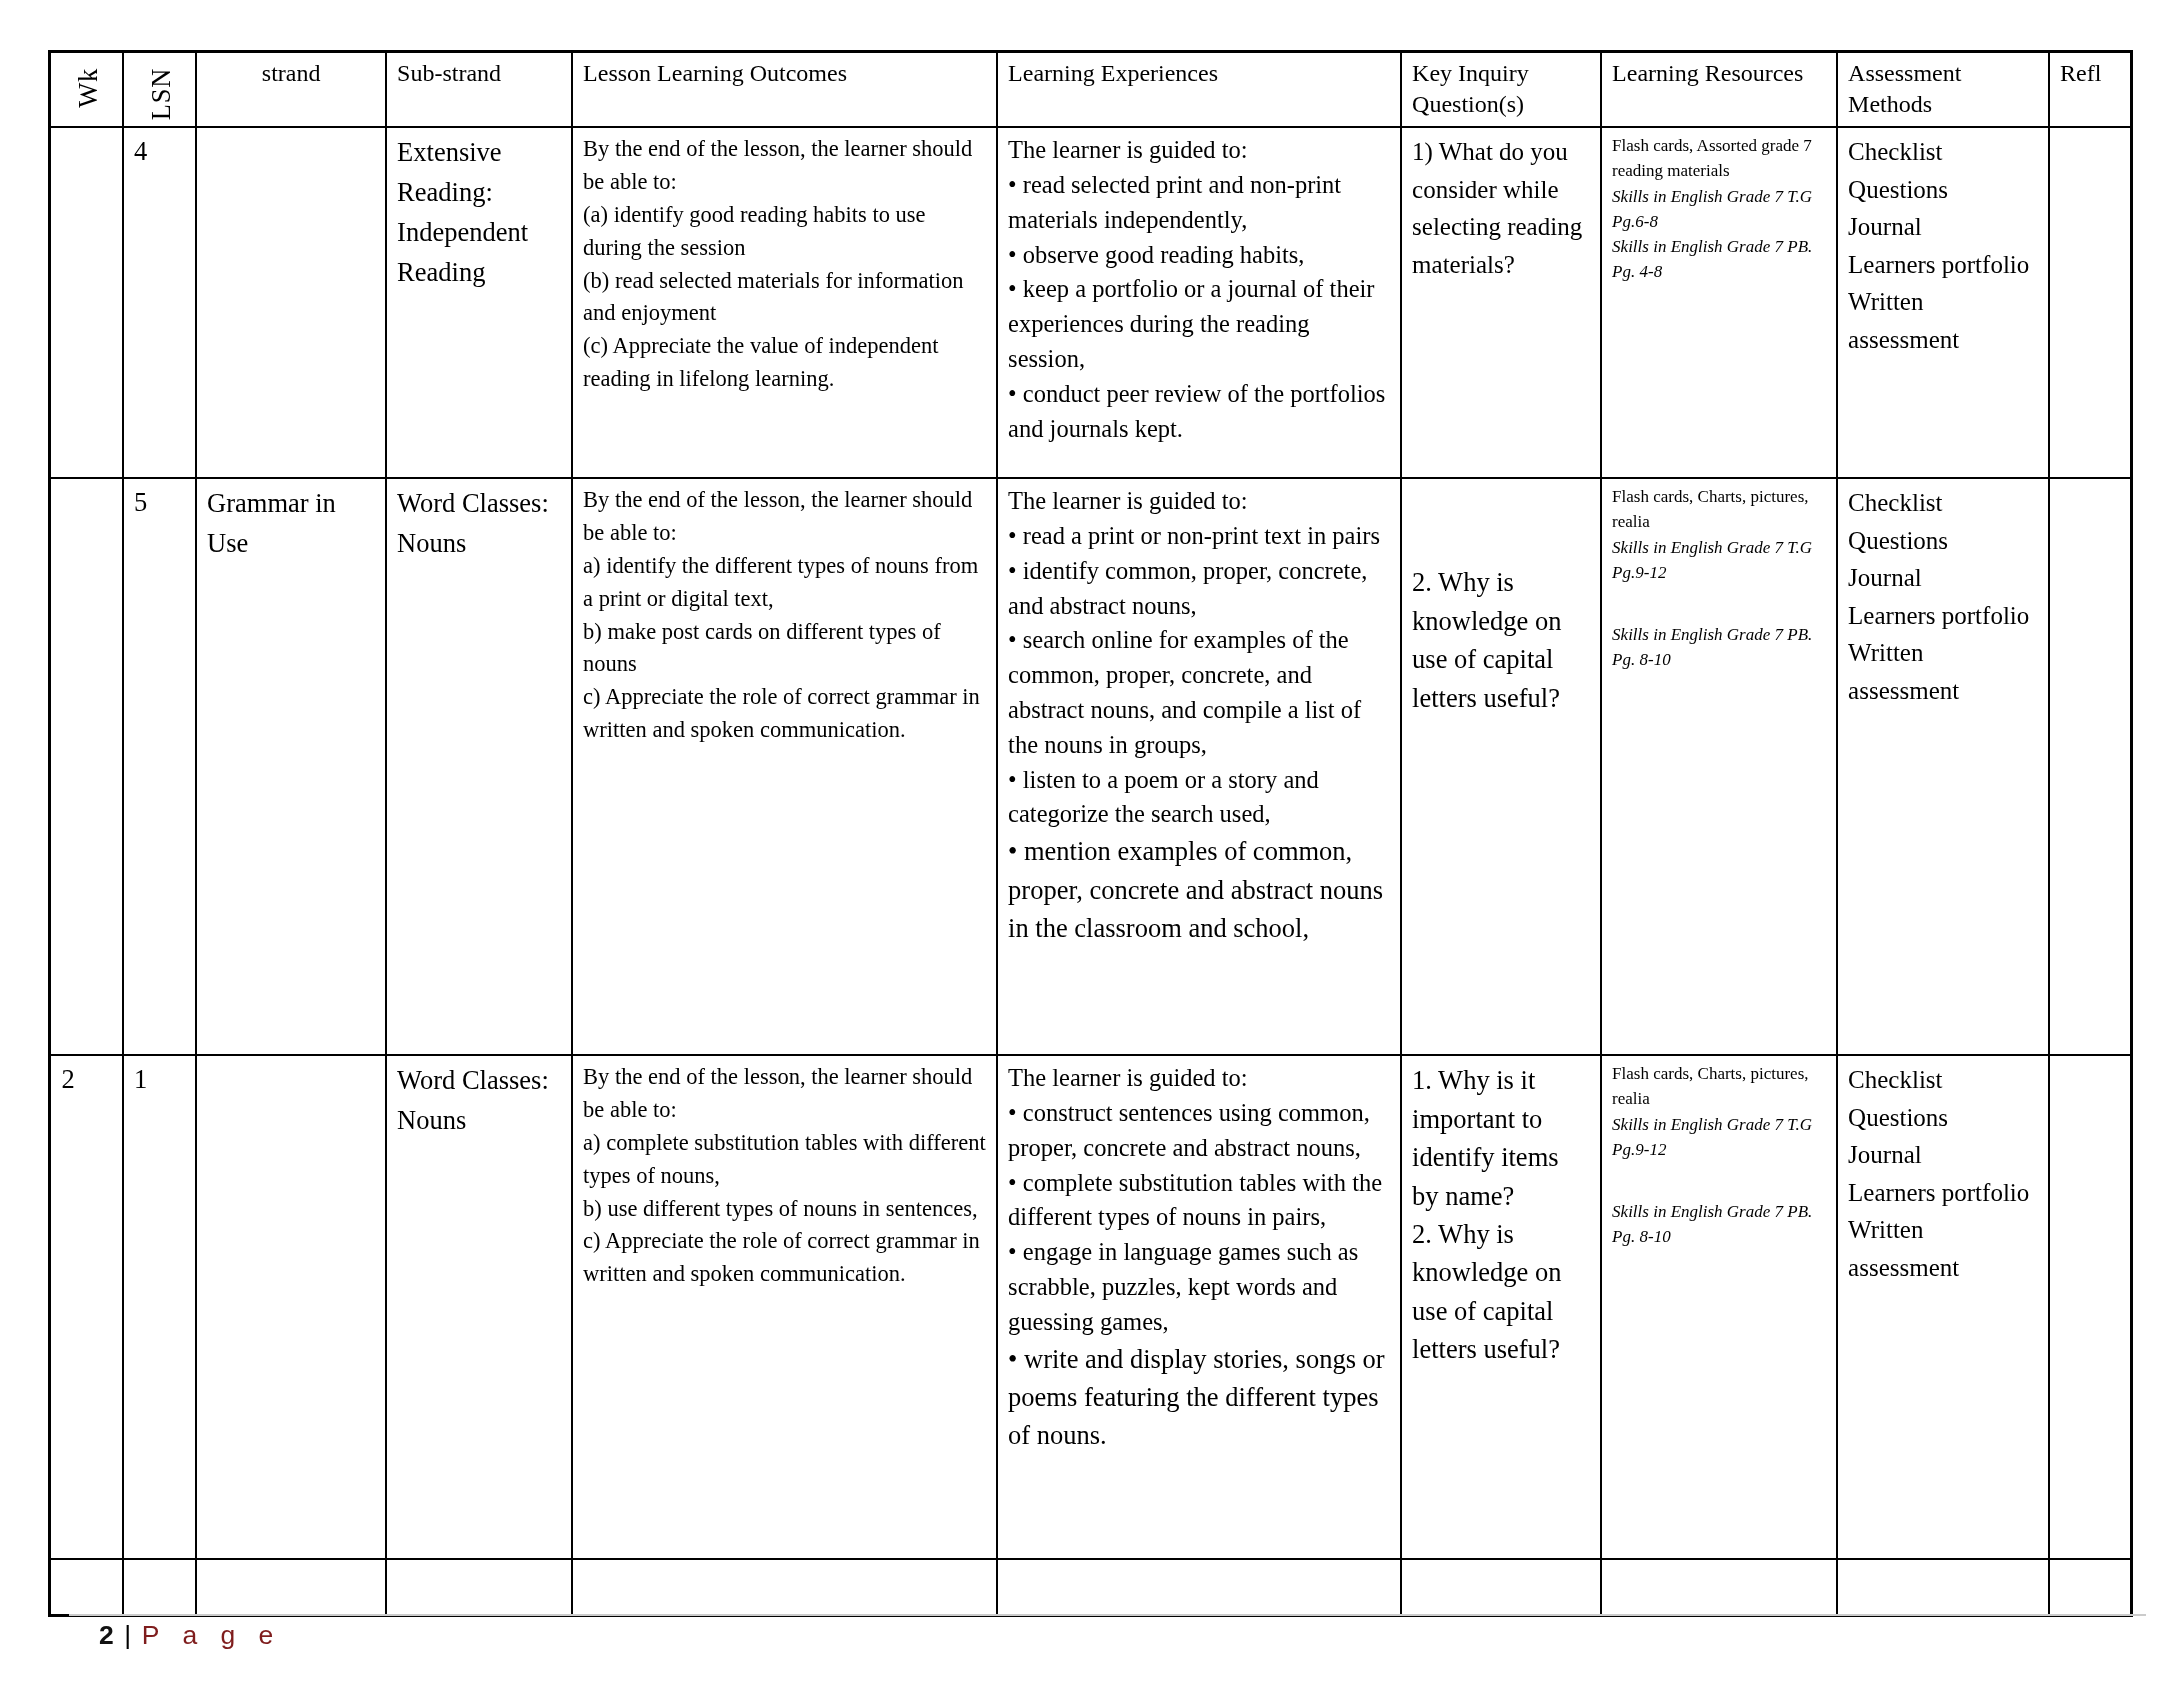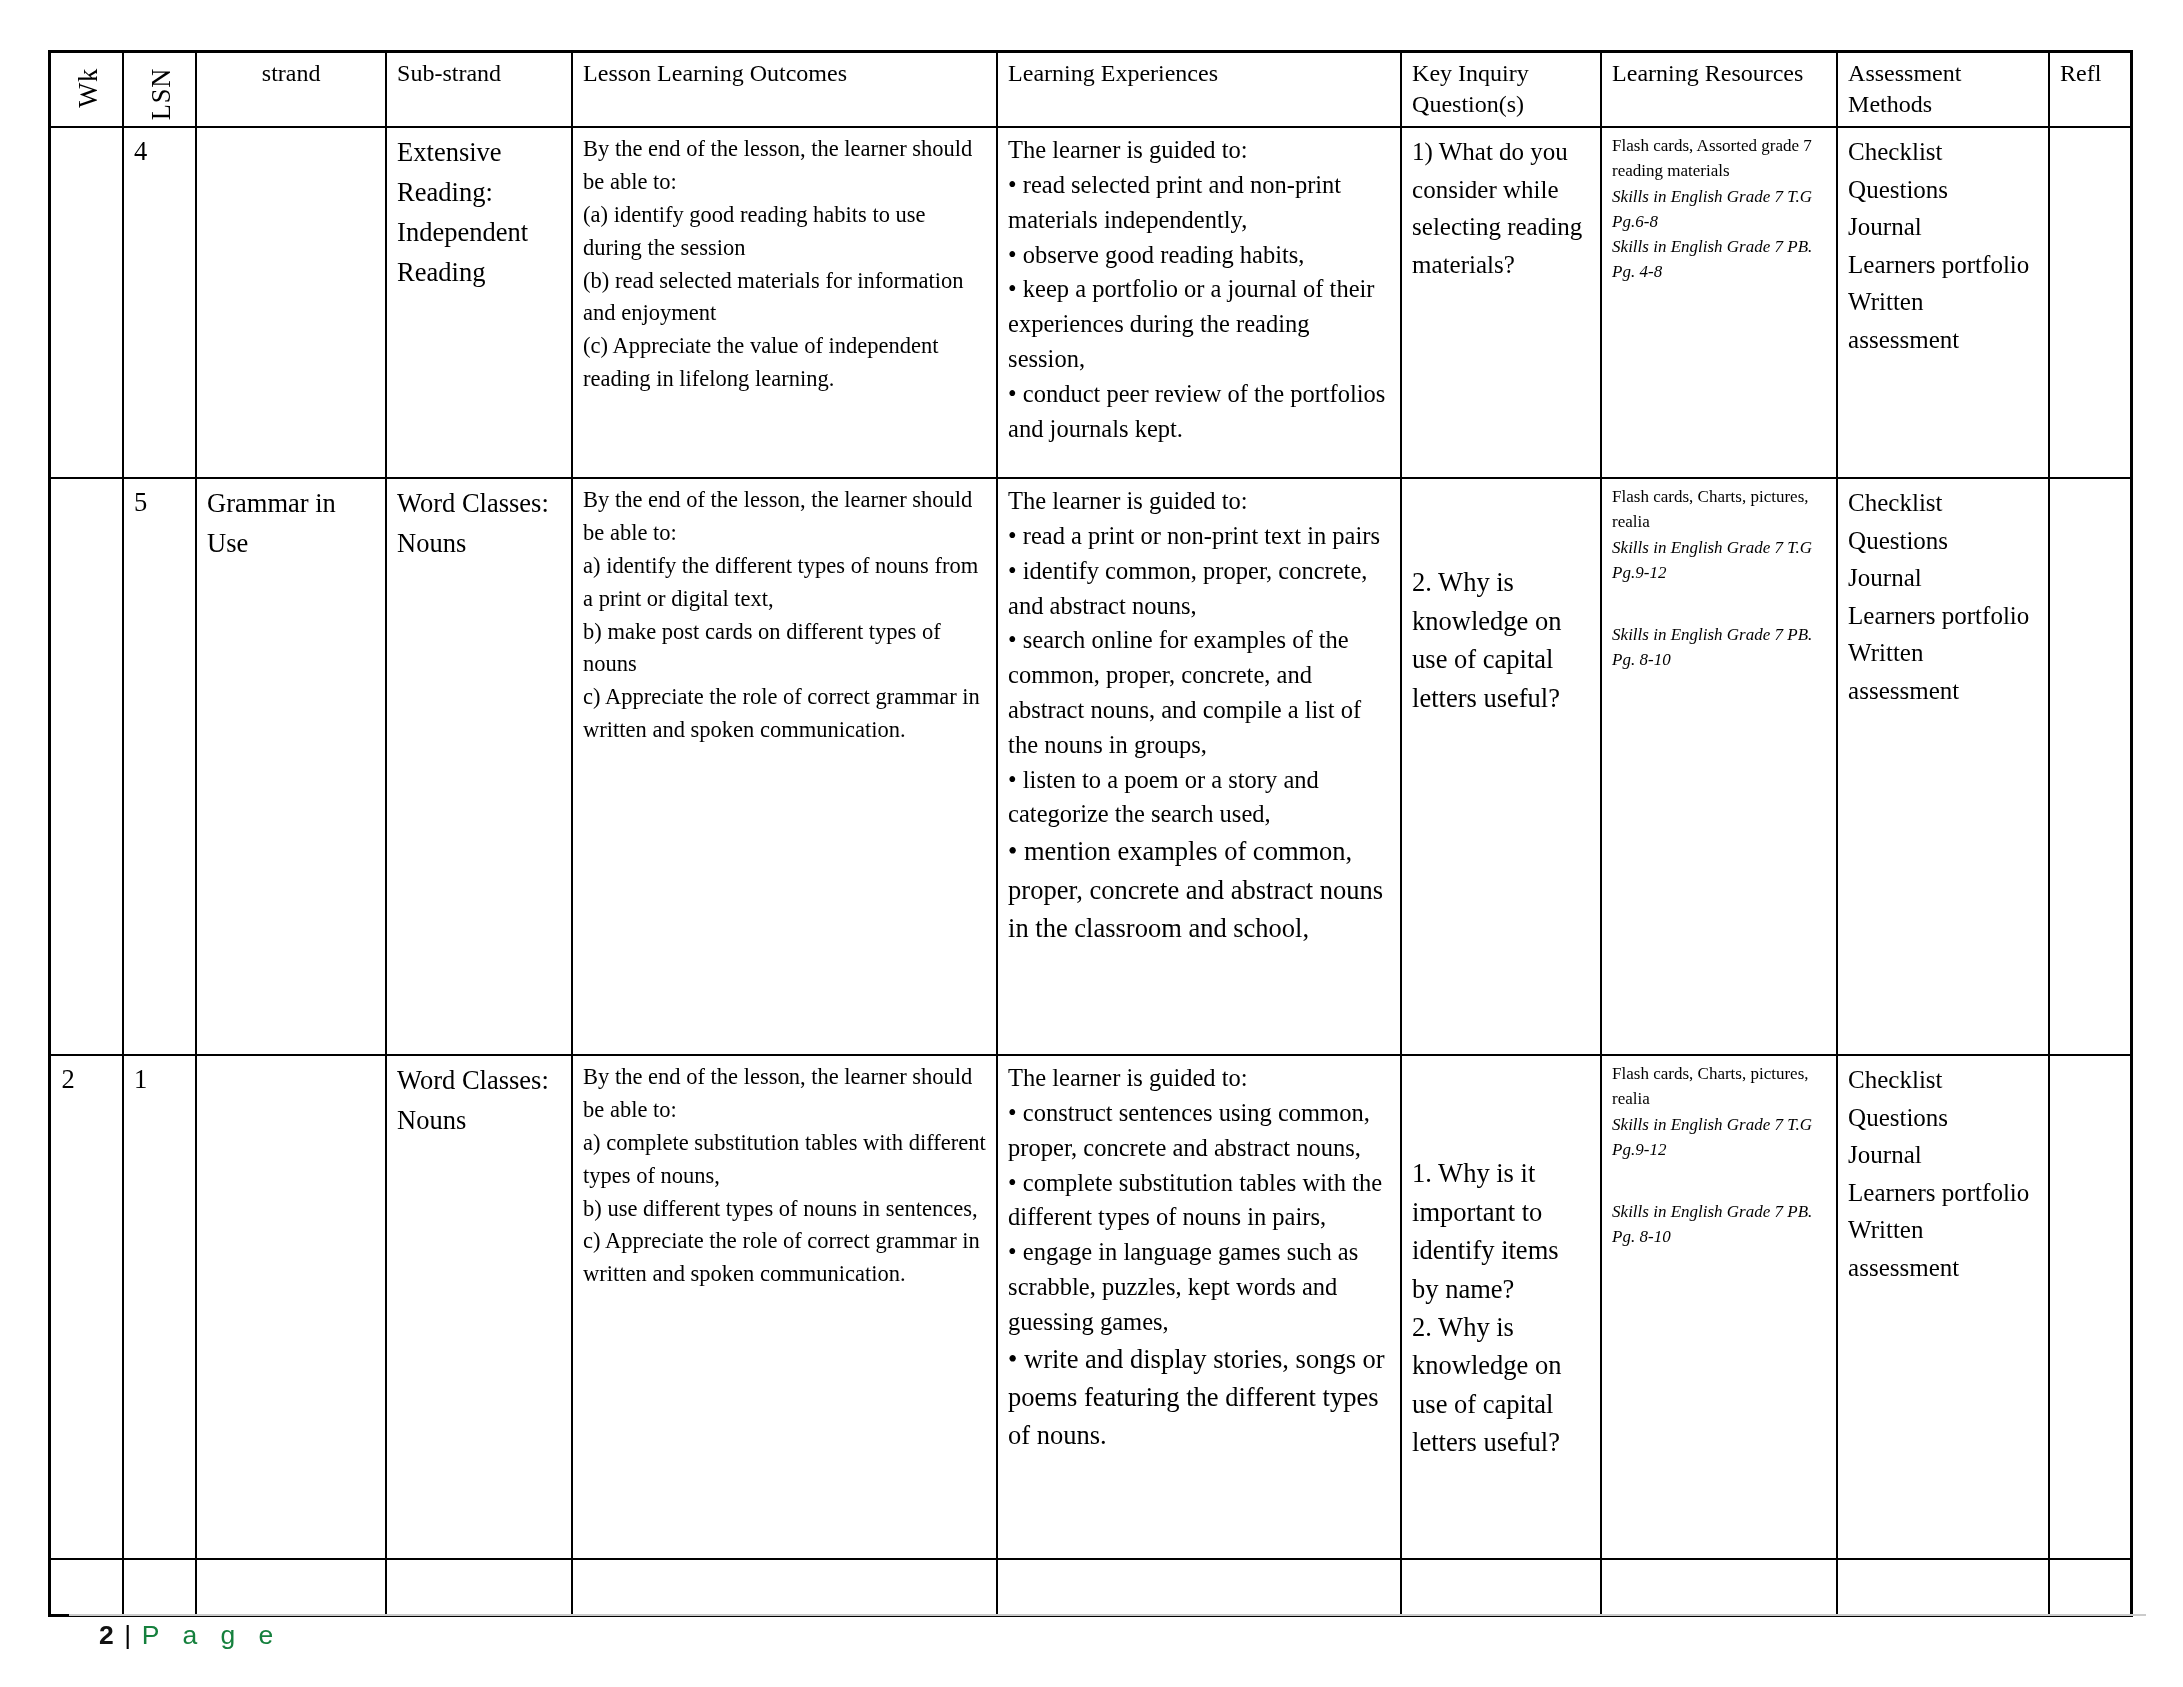--- a/index.html
+++ b/index.html
@@ -56,40 +56,40 @@
   .c-strand, .c-substrand { font-size: 26.5px; line-height: 1.5; }
   .c-out { font-size: 22.5px; line-height: 1.46; }
   .c-exp { font-size: 24.5px; line-height: 1.42; }
   .c-inq { font-size: 25px; line-height: 1.5; }
   .c-res { font-size: 17px; line-height: 1.48; }
   .c-asm { font-size: 25px; line-height: 1.5; }
   .lg { font-size: 26.5px; line-height: 1.45; }
   .it { font-style: italic; }
   .gap { height: 37px; }
   tr.r1 .inq-wrap { margin-top: 79px; }
-  tr.r2 .inq-wrap { margin-top: 93px; }
+  tr.r2 .inq-wrap { }
   .footer-rule {
     position: absolute;
     left: 69px;
     top: 1614px;
     width: 2077px;
     height: 2px;
     background: #cbcbcb;
   }
   .footer {
     position: absolute;
     left: 99px;
     top: 1620px;
     font-family: "Liberation Sans", sans-serif;
     font-size: 26.5px;
     white-space: nowrap;
   }
   .footer .pgnum { color: #111; font-weight: 600; }
   .footer .sep { color: #000; margin: 0 10.6px; font-weight: 300; }
-  .footer .pglabel { color: #15803d; letter-spacing: 8px; }
+  .footer .pglabel { color: #7f1d1d; letter-spacing: 8px; }
 </style>
 </head>
 <body>
 
 <div class="page">
 
   <table class="sow">
     <colgroup>
       <col style="width:73px">
         <col style="width:73px">

